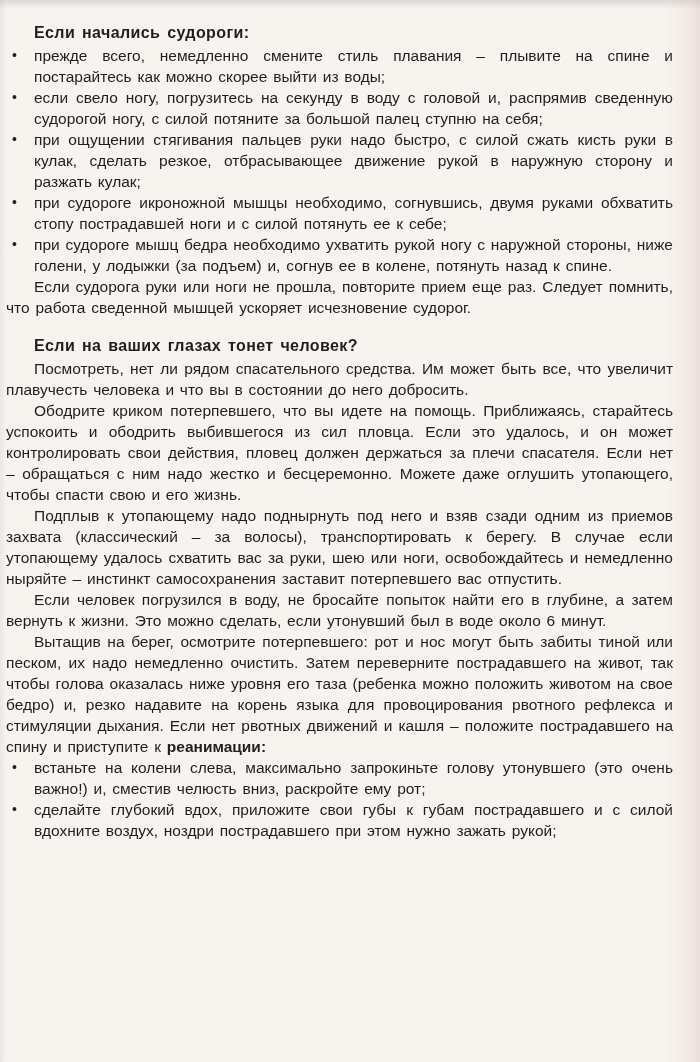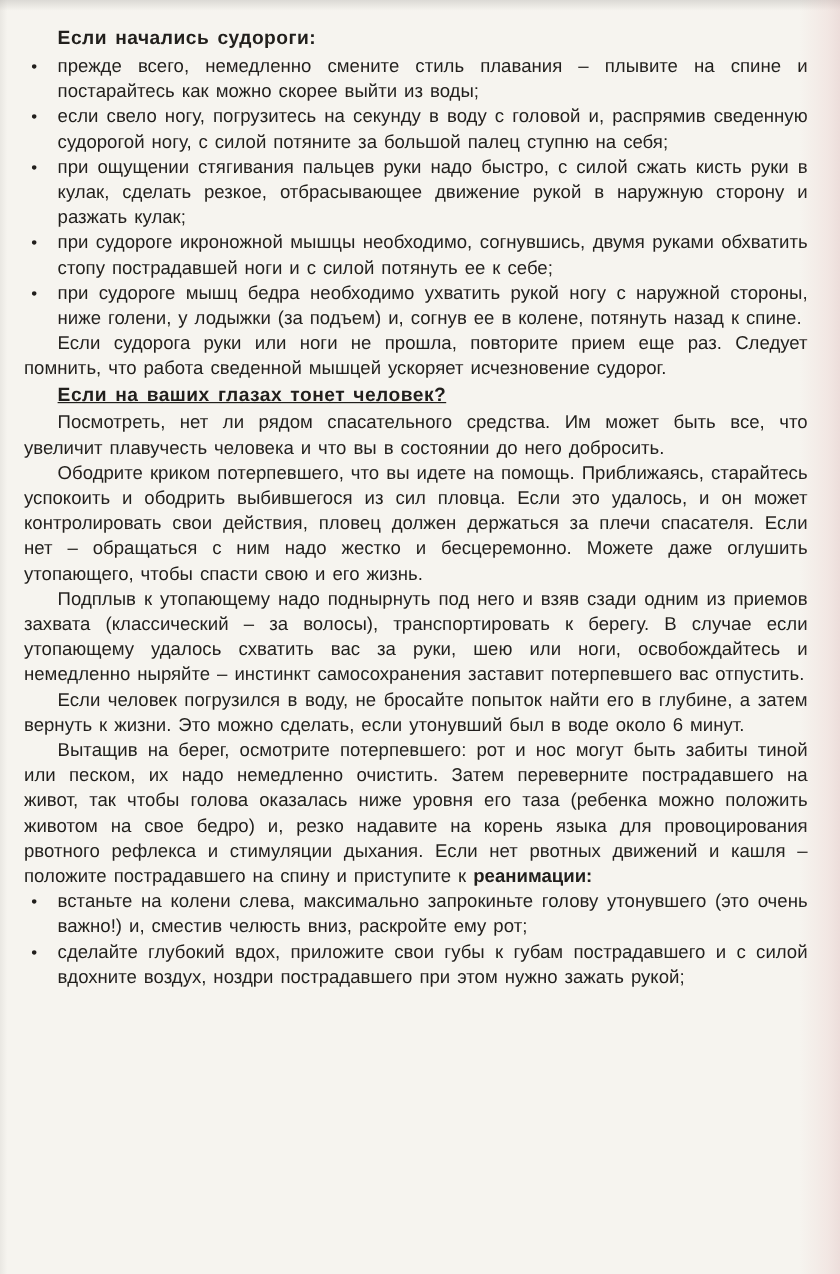--- a/index.html
+++ b/index.html
@@ -15,42 +15,42 @@
     height: 1062px;
     margin: 0 auto;
     background: #f6f4ef;
     background-image:
       linear-gradient(180deg, rgba(150,148,145,0.28) 0px, rgba(150,148,145,0.0) 9px),
       linear-gradient(90deg, rgba(120,118,115,0.10) 0px, rgba(120,118,115,0.0) 6px);
     color: #211f1c;
     font-family: "Liberation Sans", sans-serif;
     font-size: 15.5px;
     line-height: 21px;
-    padding: 22px 27px 0 20px;
+    padding: 22px 27px 0 6px;
     overflow: hidden;
   }
   
   .page::after {
     content: "";
     position: absolute;
     top: 0; right: 0;
     width: 34px; height: 100%;
     background: linear-gradient(90deg, rgba(228,186,186,0) 0%, rgba(228,186,186,0.22) 70%, rgba(214,170,172,0.30) 100%);
     pointer-events: none;
   }
   section { margin: 0; }
   .heading {
     font-size: 16px;
     font-weight: bold;
     letter-spacing: 0.4px;
     word-spacing: 2px;
     margin: 0 0 2px 0;
     text-indent: 28px;
   }
-  .heading.gap-above { margin-top: 1px; text-decoration: underline; }
+  .heading.gap-above { margin-top: 17px; }
   .para {
     margin: 0;
     text-align: justify;
     text-align-last: left;
     text-indent: 28px;
     word-spacing: 1.5px;
   }
   ul.bullets {
     margin: 0;
     padding: 0;

